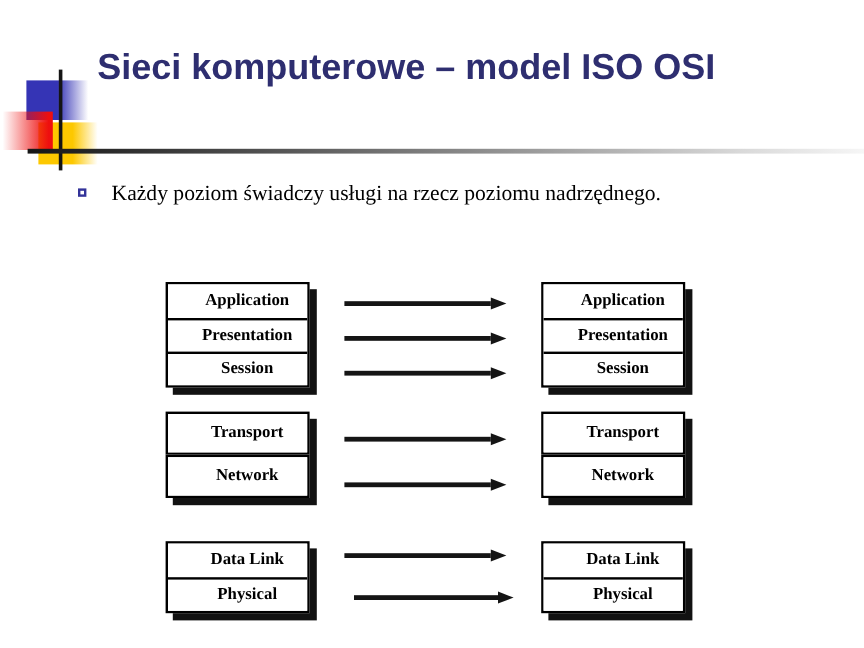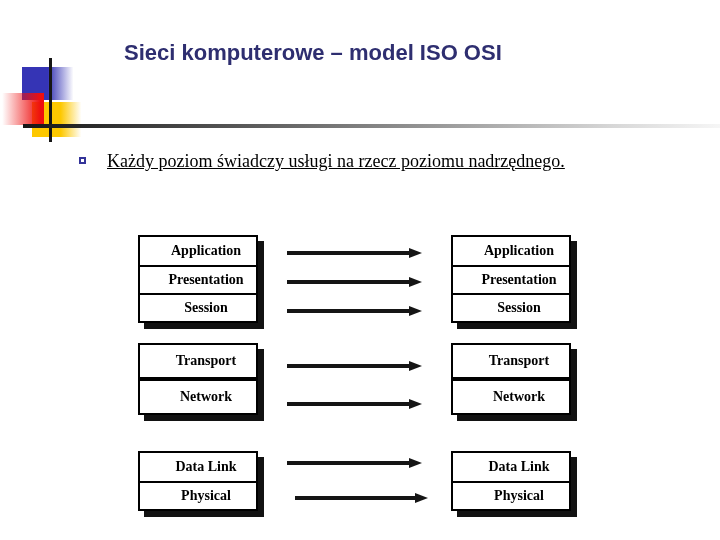--- a/index.html
+++ b/index.html
@@ -17,24 +17,24 @@
   .deco-blue { position:absolute; left:22px; top:67px; width:56px; height:33px;
     background:linear-gradient(to right, var(--accent-blue) 0%, var(--accent-blue) 46%, rgba(255,255,255,0) 92%); }
   .deco-yellow { position:absolute; left:32px; top:102px; width:52px; height:35px;
     background:linear-gradient(to right, var(--accent-yellow) 0%, var(--accent-yellow) 55%, rgba(255,255,255,0) 95%); }
   .deco-red { position:absolute; left:0; top:93px; width:44px; height:32px;
     background:linear-gradient(to left, var(--accent-red) 8%, rgba(255,255,255,0) 95%); }
   .deco-vline { position:absolute; left:49px; top:58px; width:3px; height:84px; background:var(--line-dark); }
   .deco-hrule { position:absolute; left:23px; top:124px; width:697px; height:4px;
     background:linear-gradient(to right, #161616 0%, #555 30%, #9a9a9a 60%, #d8d8d8 85%, #f6f6f6 100%); }
   
-  .title { position:absolute; left:81px; top:40px; font-size:22px; letter-spacing:0;
-    color:var(--title-color); white-space:nowrap;margin-left:43px; }
+  .title { position:absolute; left:81px; top:40px; font-size:30px; letter-spacing:0;
+    color:var(--title-color); white-space:nowrap; }
   
-  .bullets { position:absolute; left:77px; top:150px; width:565px; list-style:none;text-decoration:underline; }
+  .bullets { position:absolute; left:63px; top:150px; width:565px; list-style:none; }
   .bullets li { position:relative; padding-left:30px; color:#000;
     font:18px/23px "Liberation Serif", serif; }
   .bullet-marker { position:absolute; left:2px; top:7px; width:7px; height:7px;
     border:2px solid var(--bullet-outline); background:transparent; }
   
   .stack { position:absolute; width:120px; border:2px solid var(--box-border);
     background:var(--box-fill); box-shadow:6px 6px 0 var(--shadow); }
   .layer { height:28px; display:flex; align-items:center; justify-content:center;
     background:var(--box-fill); color:#000;
     font:bold 14px "Liberation Serif", serif;padding-left:16px; }

